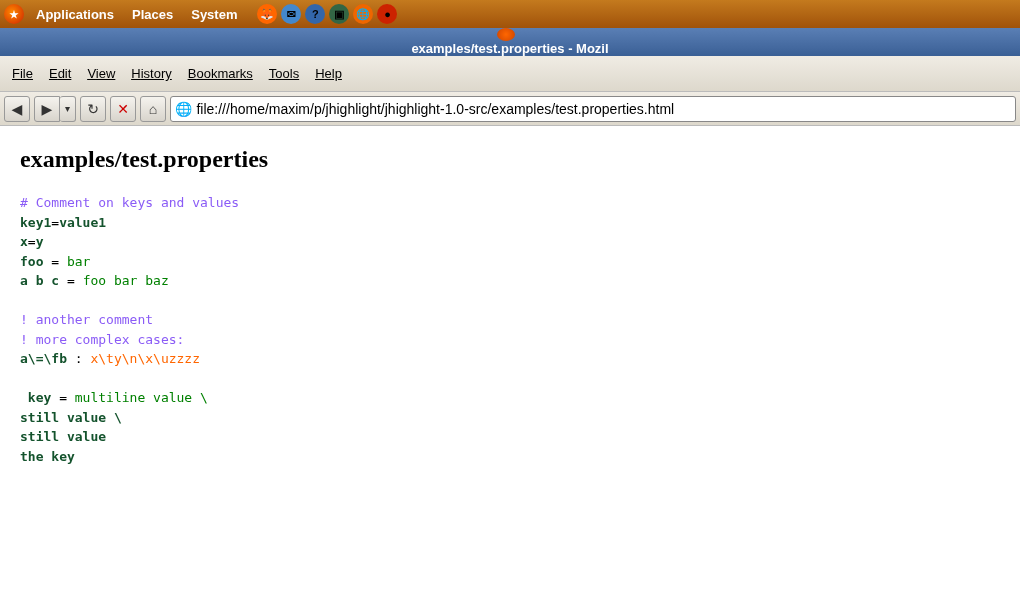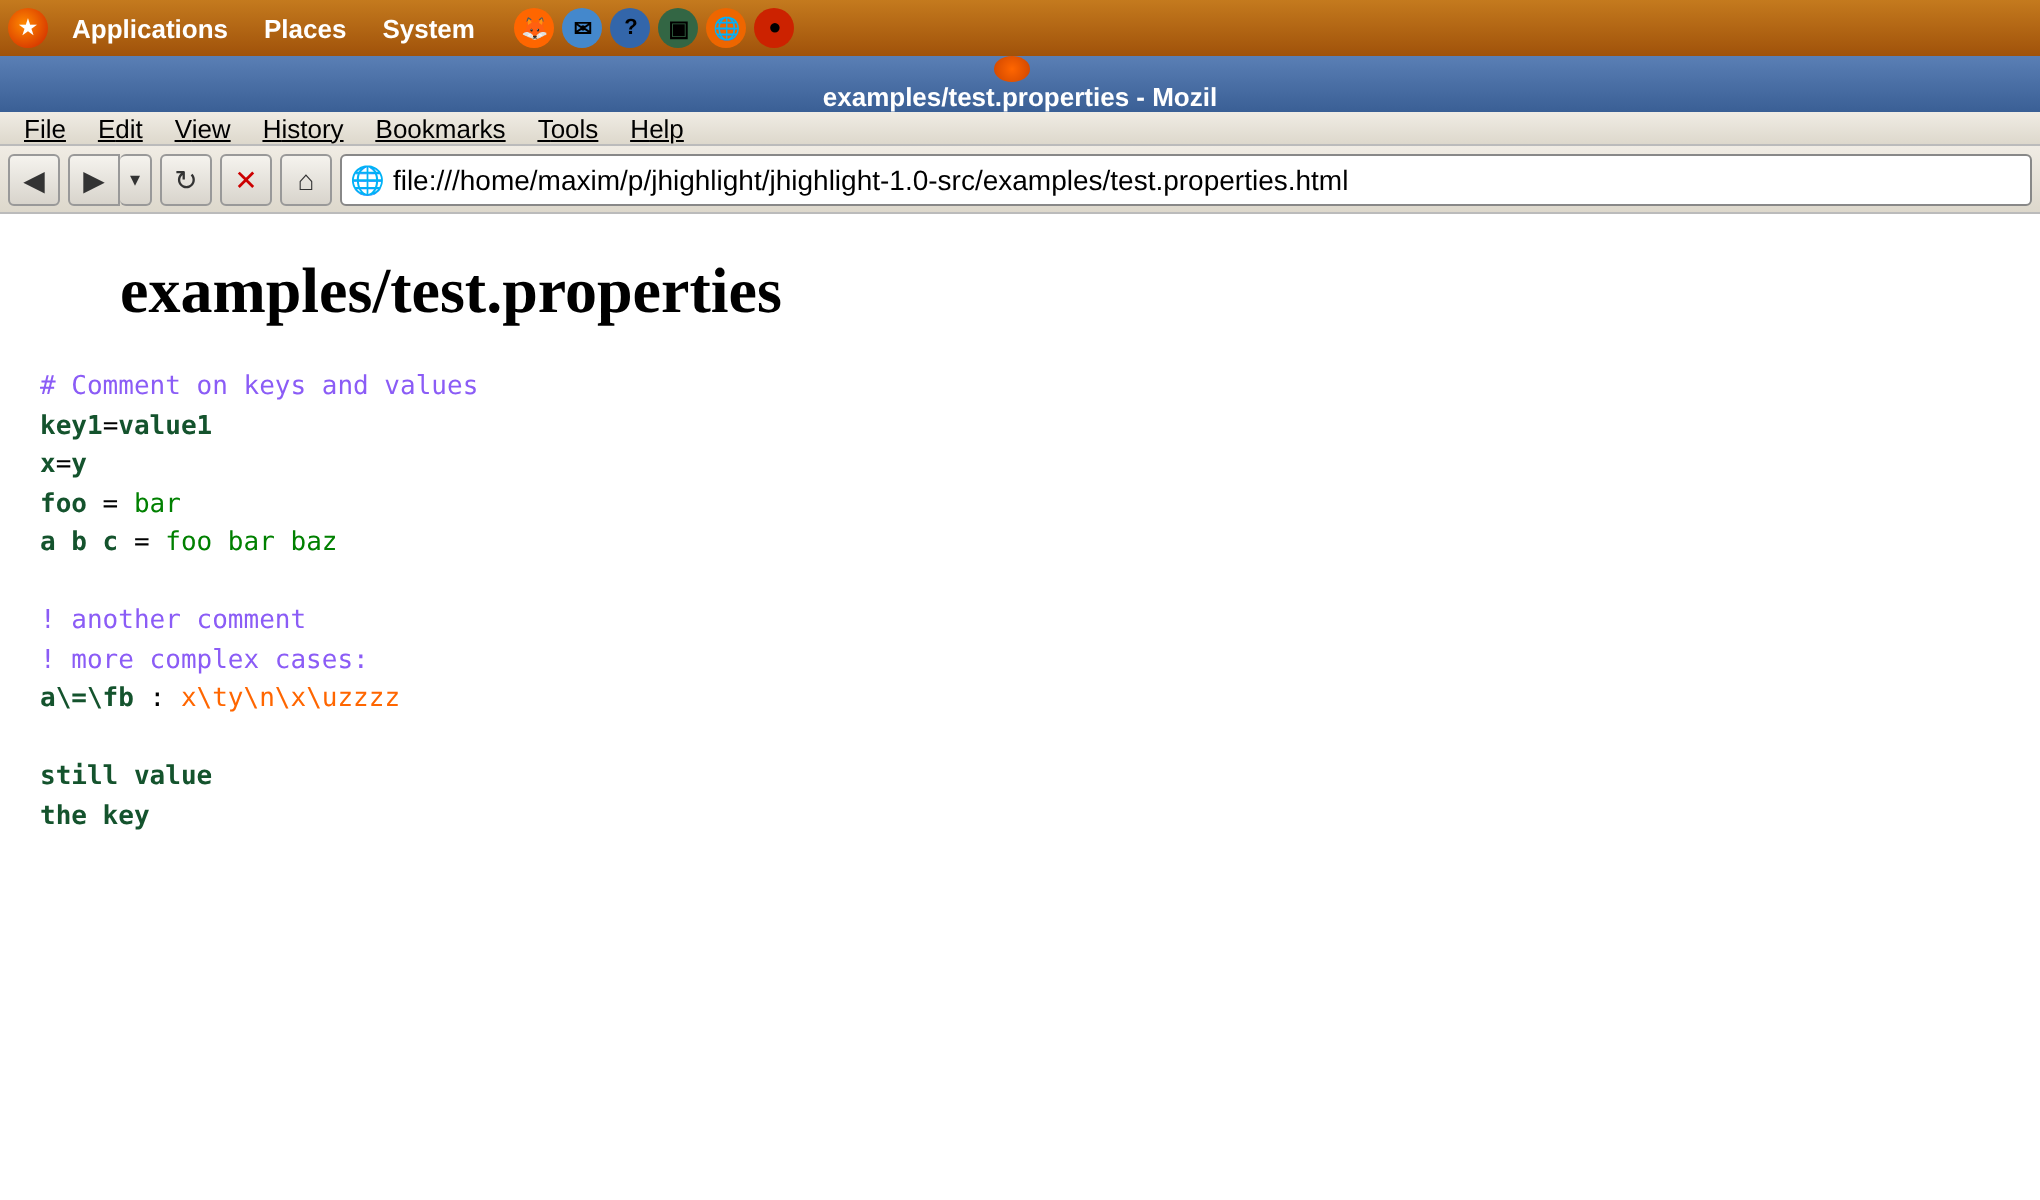--- a/index.html
+++ b/index.html
@@ -44,21 +44,21 @@
     .title-bar-logo {
       width: 18px; height: 18px;
       background: radial-gradient(circle, #ff6600, #cc4400);
       border-radius: 50%;
       margin-right: 8px;
     }
 
     
     .menu-bar {
       background: linear-gradient(to bottom, #f0ece4, #ddd8cc);
-      height: 17px;
+      height: 36px;
       display: flex;
       align-items: center;
       padding: 0 4px;
       border-bottom: 1px solid #bbb;
     }
     .menu-item {
       padding: 3px 8px;
       font-size: 13px;
       cursor: pointer;
       color: #000;
@@ -120,26 +120,25 @@
 
     
     .content-area {
       background: white;
       padding: 20px 20px;
       overflow: auto;
       height: calc(600px - 28px - 28px - 26px - 34px);
     }
 
     .page-title {
-      font-size: 32px;
+      font-size: 24px;
       font-weight: bold;
       color: #000;
       margin-bottom: 20px;
       font-family: serif;
-      margin-left: 40px;
     }
 
     .code-block {
       font-family: monospace;
       font-size: 13px;
       line-height: 1.5;
     }
 
     .comment { color: #8b5cf6; }
     .key { color: #14532d; font-weight: bold; }
@@ -233,21 +232,27 @@
     <span class="line">
       <span class="comment">! more complex cases:</span>
     </span>
 
     <span class="line">
       <span class="key">a\=\fb</span><span class="equals"> : </span><span class="escape">x\ty\n\x\uzzzz</span>
     </span>
 
     <span class="line">&nbsp;</span>
 
-
+    <span class="line">
+      <span class="key">&nbsp;key</span><span class="equals"> = </span><span class="value">multiline value \</span>
+    </span>
+
+    <span class="line">
+      <span class="key">still value \</span>
+    </span>
 
     <span class="line">
       <span class="key">still value</span>
     </span>
 
     <span class="line">
       <span class="key">the key</span>
     </span>
   </div>
 </div>

